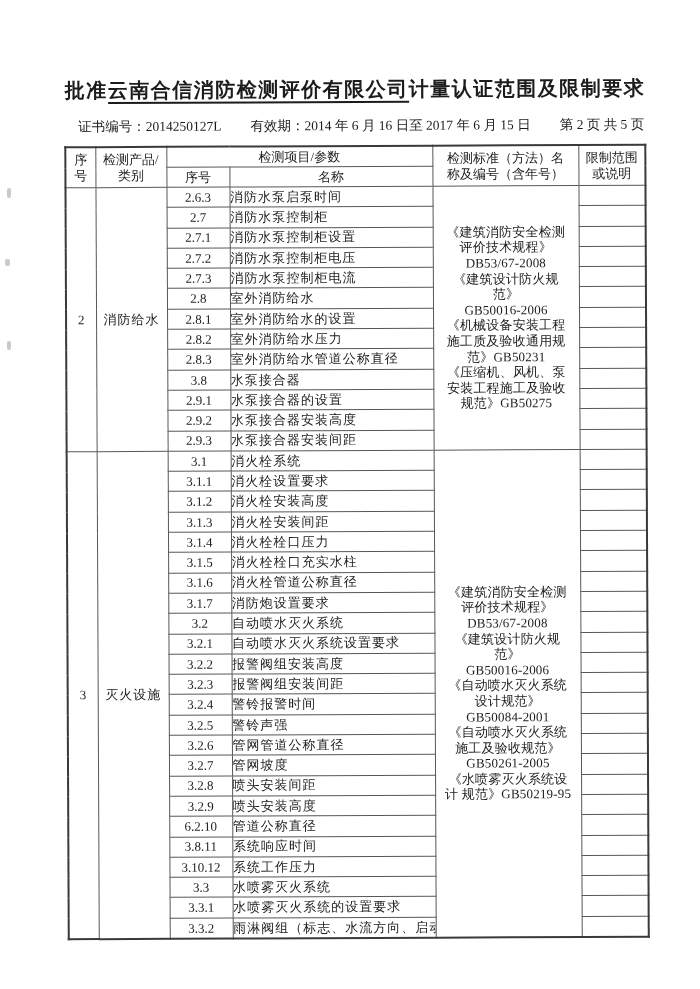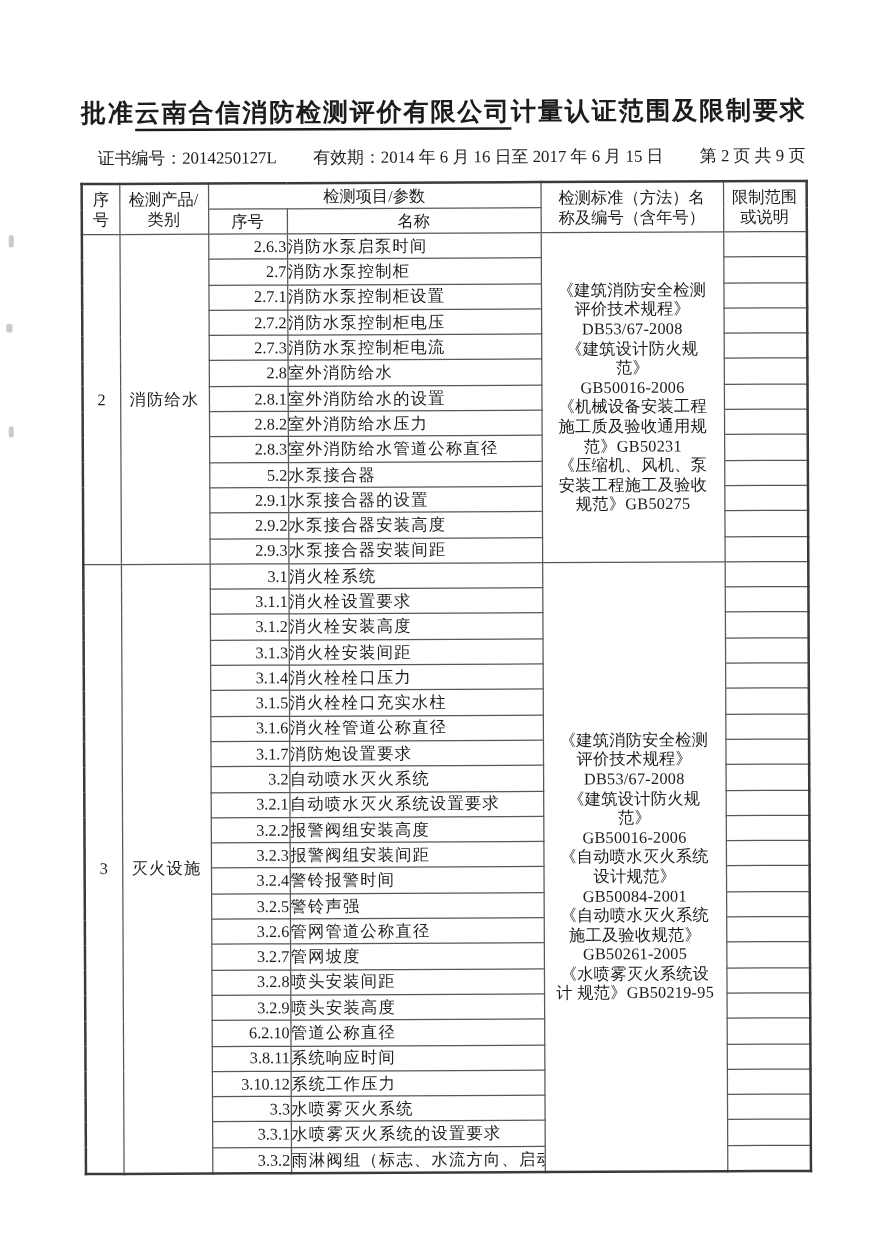--- a/index.html
+++ b/index.html
@@ -68,21 +68,21 @@
   }
   .c-center { text-align: center; }
   .c-name {
     text-align: left;
     padding-left: 9px;
     letter-spacing: 1px;
     white-space: nowrap;
     overflow: hidden;
   }
   .c-no {
-    text-align: right;
+    text-align: center;
     font-size: 12.5px;
     margin-left: 12px;
   }
   .c-std {
     text-align: center;
     white-space: pre-line;
     font-size: 12.3px;
     line-height: 1.24;
     letter-spacing: 0.2px;
   }
@@ -101,21 +101,21 @@
 </head>
 <body>
 
 <div class="page">
 
   <div class="doc-title"><span>批准</span><span class="u">云南合信消防检测评价有限公司</span><span>计量认证范围及限制要求</span></div>
 
   <div class="info-line">
     <span>证书编号：2014250127L</span>
     <span>有效期：2014 年 6 月 16 日至 2017 年 6 月 15 日</span>
-    <span>第 2 页 共 9 页</span>
+    <span>第 2 页 共 5 页</span>
   </div>
 
   <table class="doc-table">
     <colgroup>
       <col style="width:30px">
       <col style="width:71px">
       <col style="width:63px">
       <col style="width:203px">
       <col style="width:146px">
       <col style="width:67px">
@@ -191,21 +191,21 @@
           <td class="c-no">2.8.2</td>
           <td class="c-name">室外消防给水压力</td>
           <td class="c-center"></td>
         </tr>
         <tr>
           <td class="c-no">2.8.3</td>
           <td class="c-name">室外消防给水管道公称直径</td>
           <td class="c-center"></td>
         </tr>
         <tr>
-          <td class="c-no">5.2</td>
+          <td class="c-no">3.8</td>
           <td class="c-name">水泵接合器</td>
           <td class="c-center"></td>
         </tr>
         <tr>
           <td class="c-no">2.9.1</td>
           <td class="c-name">水泵接合器的设置</td>
           <td class="c-center"></td>
         </tr>
         <tr>
           <td class="c-no">2.9.2</td>

